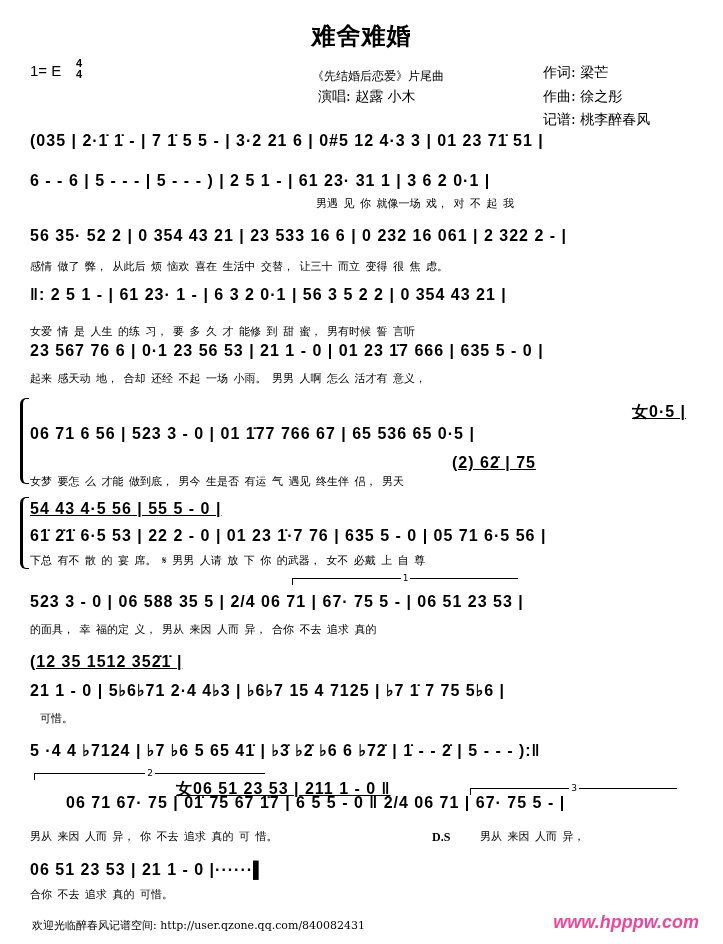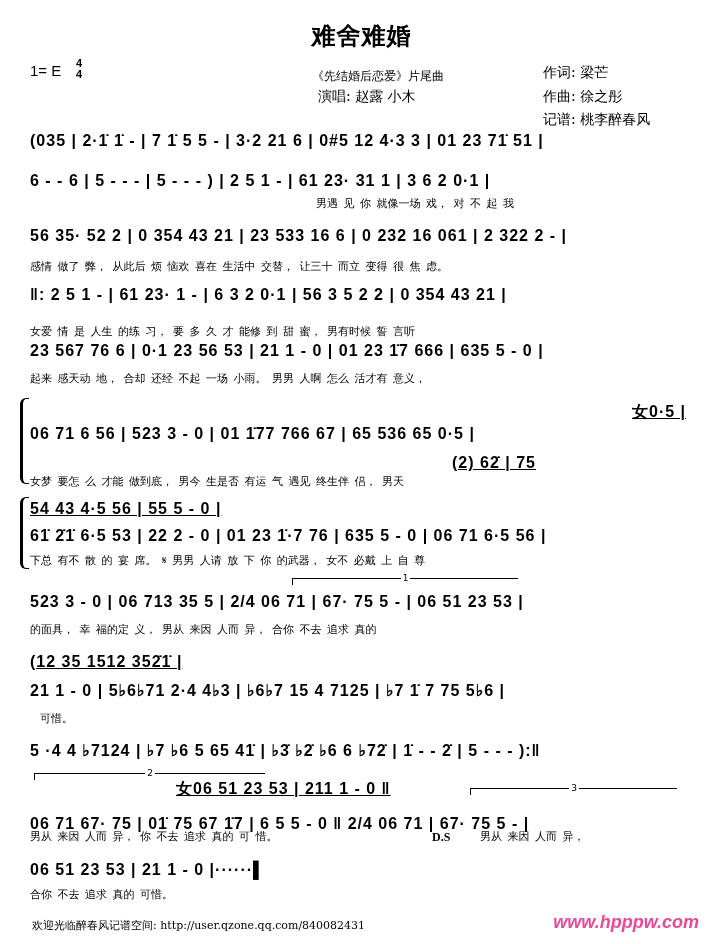--- a/index.html
+++ b/index.html
@@ -51,37 +51,37 @@
 <div class="abs lyr" style="top:371px;">起来 感天动   地，   合却 还经 不起 一场    小雨。    男男 人啊 怎么 活才有      意义，</div>
 
 <div class="abs bracket" style="left:20px;top:398px;height:84px;"></div>
 <div class="abs row sm" style="left:632px;top:402px;">女0·5 |</div>
 <div class="abs row" style="top:425px;">06 71 6 56 | 523 3 - 0 | 01 1̇77 766 67 | 65 536 65 0·5 |</div>
 <div class="abs row sm" style="left:452px;top:454px;">(2) 62̇ | 75</div>
 <div class="abs lyr" style="top:474px;">女梦 要怎 么 才能     做到底，          男今  生是否   有运  气   遇见 终生伴   侣，  男天</div>
 
 <div class="abs bracket" style="left:20px;top:497px;height:70px;"></div>
 <div class="abs row sm" style="top:500px;">54 43 4·5 56 | 55 5 - 0 |</div>
-<div class="abs row" style="top:527px;">61̇ 2̇1̇ 6·5 53 | 22 2 - 0 | 01 23 1̇·7 76 | 635 5 - 0 | 06 71 6·5 56 |</div>
+<div class="abs row" style="top:527px;">61̇ 2̇1̇ 6·5 53 | 22 2 - 0 | 01 23 1̇·7 76 | 635 5 - 0 | 05 71 6·5 56 |</div>
 <div class="abs lyr" style="top:553px;">下总 有不 散  的  宴    席。   𝄋 男男 人请 放 下  你      的武器，        女不 必戴 上 自  尊</div>
 
 <div class="abs volta" style="left:292px;top:578px;width:225px;"><span>1</span></div>
-<div class="abs row" style="top:593px;">523 3 - 0 | 06 713 35 5 | 2/4 06 71 | 67· 75 5 - | 06 51 23 53 |</div>
+<div class="abs row" style="top:593px;">523 3 - 0 | 06 588 35 5 | 2/4 06 71 | 67· 75 5 - | 06 51 23 53 |</div>
 <div class="abs lyr" style="top:622px;">的面具，         幸 福的定   义，     男从 来因   人而     异，     合你 不去  追求  真的</div>
 
 <div class="abs row sm" style="top:653px;">(12 35 1512 352̇1̇ |</div>
 <div class="abs row" style="top:681px;">21 1 - 0 | 5♭6♭71 2·4 4♭3 | ♭6♭7 15 4 7125 | ♭7 1̇ 7 75 5♭6 |</div>
 <div class="abs lyr" style="left:40px;top:711px;">可惜。</div>
 
 <div class="abs row" style="top:741px;">5 ·4 4 ♭7124 | ♭7 ♭6 5 65 41̇ | ♭3̇ ♭2̇ ♭6 6 ♭72̇ | 1̇ - - 2̇ | 5 - - - ):‖</div>
 
 <div class="abs volta" style="left:34px;top:773px;width:230px;"><span>2</span></div>
 <div class="abs row sm" style="left:176px;top:779px;">女06 51 23 53 | 211 1 - 0 ‖</div>
 <div class="abs volta" style="left:470px;top:788px;width:206px;"><span>3</span></div>
-<div class="abs row" style="top:815px;">06 71 67· 75 | 01̇ 75 67 1̇7 | 6 5 5 - 0 ‖ 2/4 06 71 | 67· 75 5 - |</div>
+<div class="abs row" style="top:794px;margin-left:36px;">06 71 67· 75 | 01̇ 75 67 1̇7 | 6 5 5 - 0 ‖ 2/4 06 71 | 67· 75 5 - |</div>
 <div class="abs lyr" style="top:829px;">男从 来因  人而     异，   你 不去  追求 真的    可  惜。</div>
 <div class="abs ds" style="left:432px;top:830px;">D.S</div>
 <div class="abs lyr" style="left:480px;top:829px;">男从  来因    人而      异，</div>
 
 <div class="abs row" style="top:861px;">06 51 23 53 | 21 1 - 0 |······▌</div>
 <div class="abs lyr" style="top:887px;">合你 不去 追求 真的    可惜。</div>
 
 <div class="abs footer">欢迎光临醉春风记谱空间: http://user.qzone.qq.com/840082431</div>
 <div class="abs site">www.hpppw.com</div>
 

